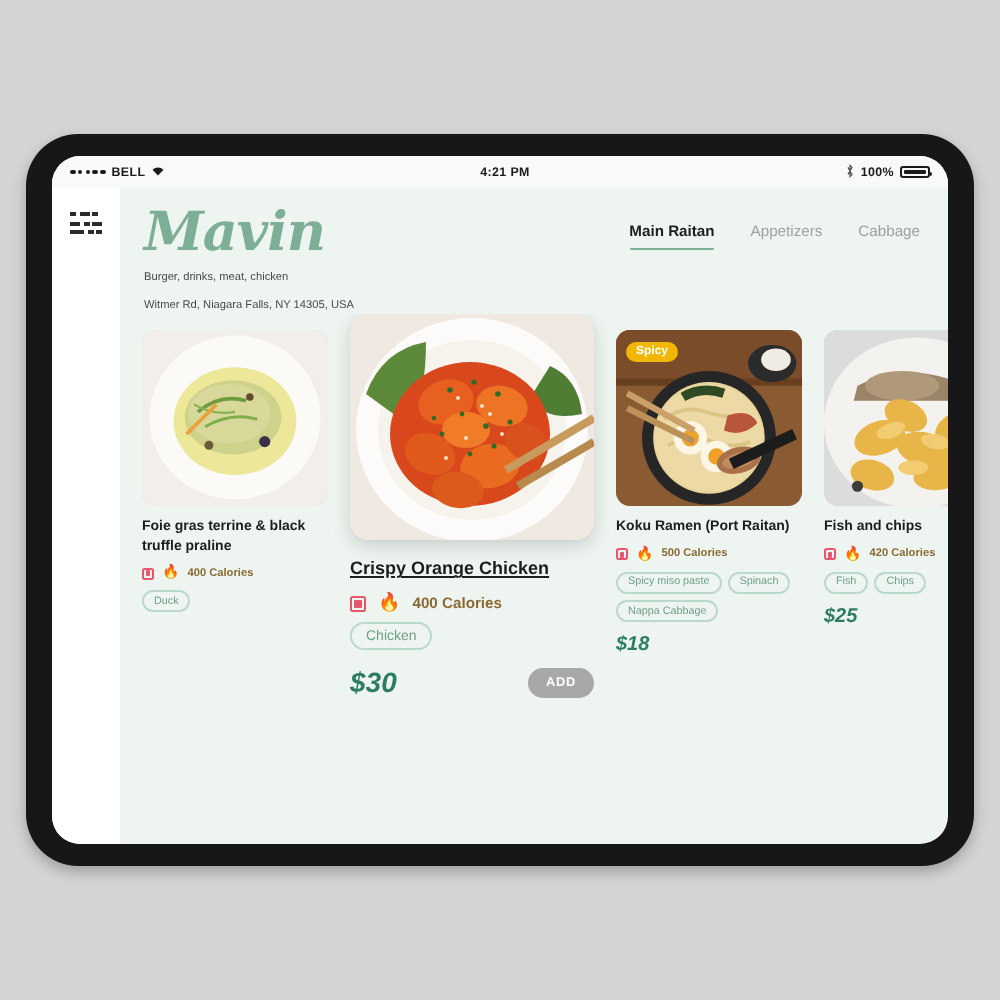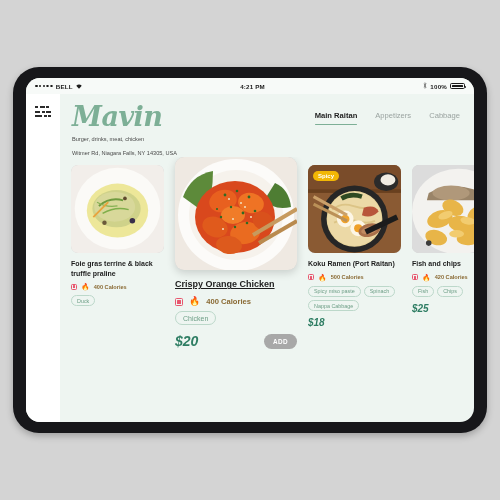--- a/index.html
+++ b/index.html
@@ -308,21 +308,21 @@
                 <span class="sq">
                     <b></b>
                   </span>
                 <span class="flame">🔥</span>
                 <span class="cal-txt">400 Calories</span>
               </div>
               <div class="tags">
                 <span class="tag">Chicken</span>
               </div>
               <div class="price-row">
-                <span class="price">$20</span>
+                <span class="price">$30</span>
                 <button class="add-btn">ADD</button>
               </div>
             </div>
 
             <div class="card">
               <div class="thumb">
                 <span class="spicy-badge">Spicy</span>
                 <svg class="plate" viewBox="0 0 100 95" preserveAspectRatio="xMidYMid slice">
                   <rect width="100" height="95" fill="#8a5a33"></rect>
                   <rect y="0" width="100" height="26" fill="#7a4c2a"></rect>

